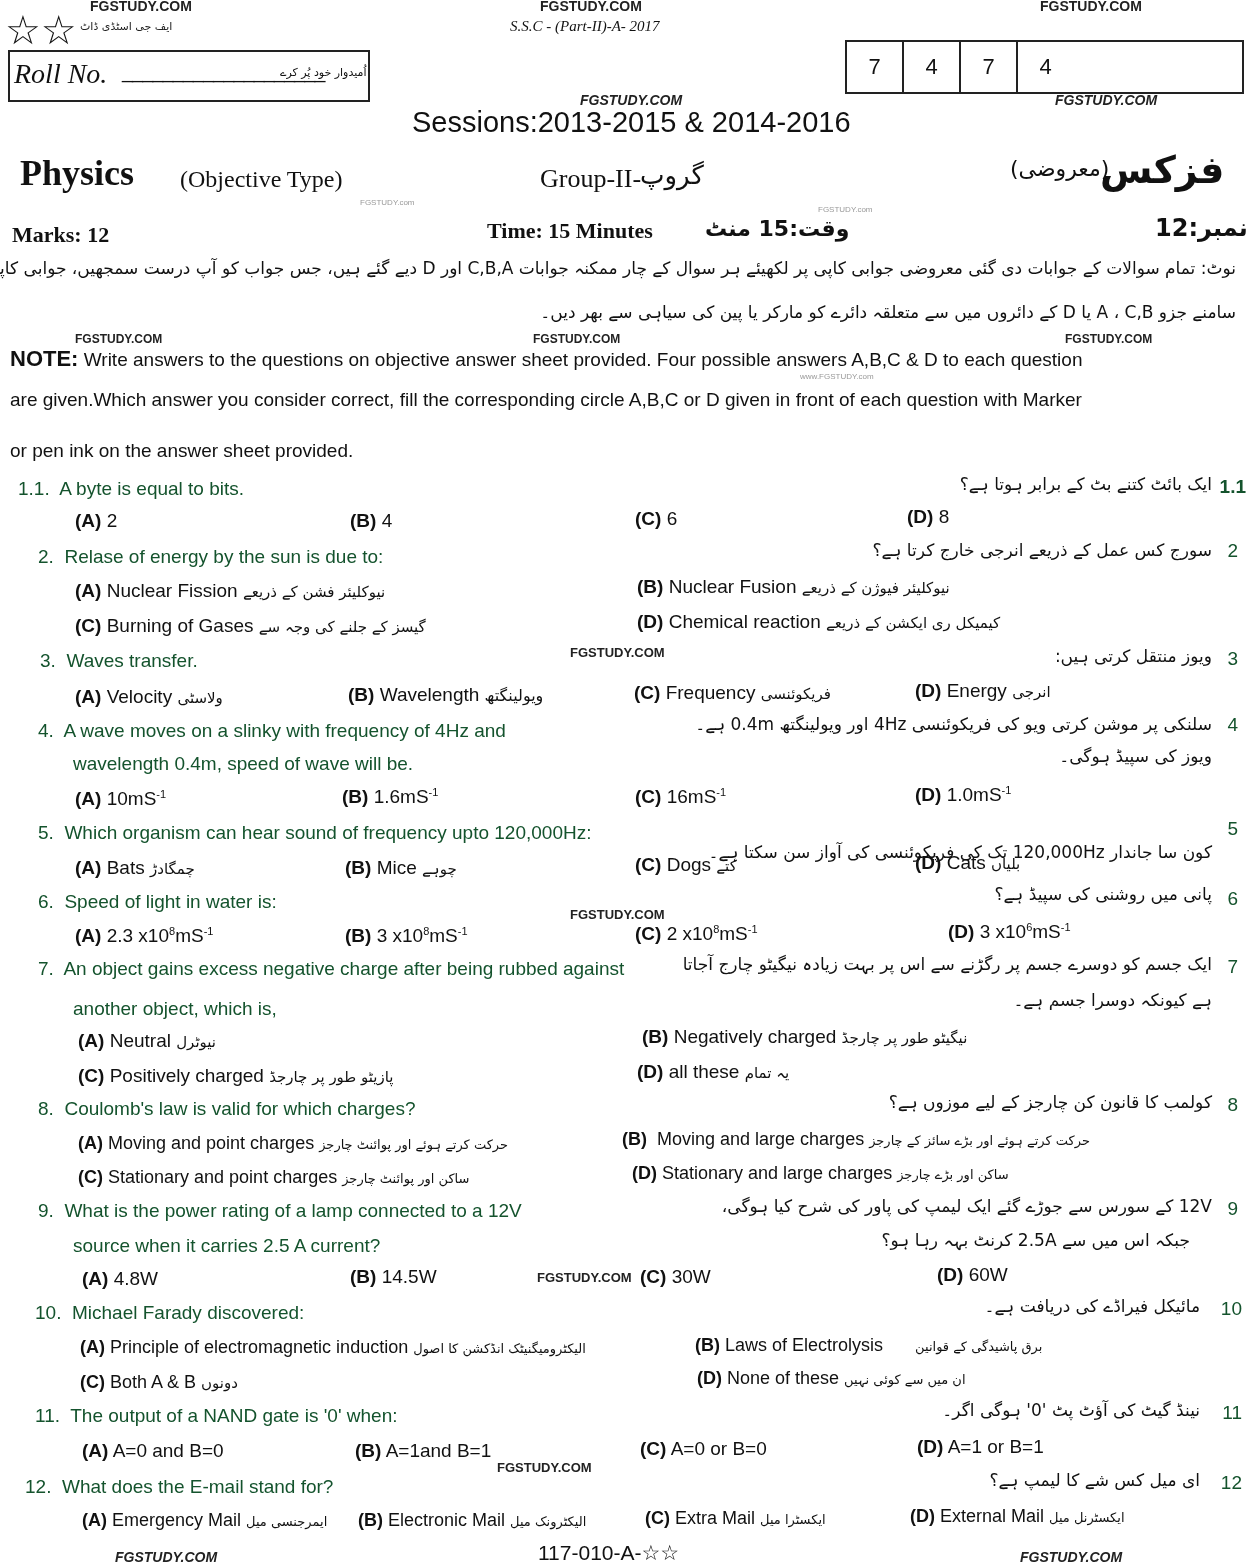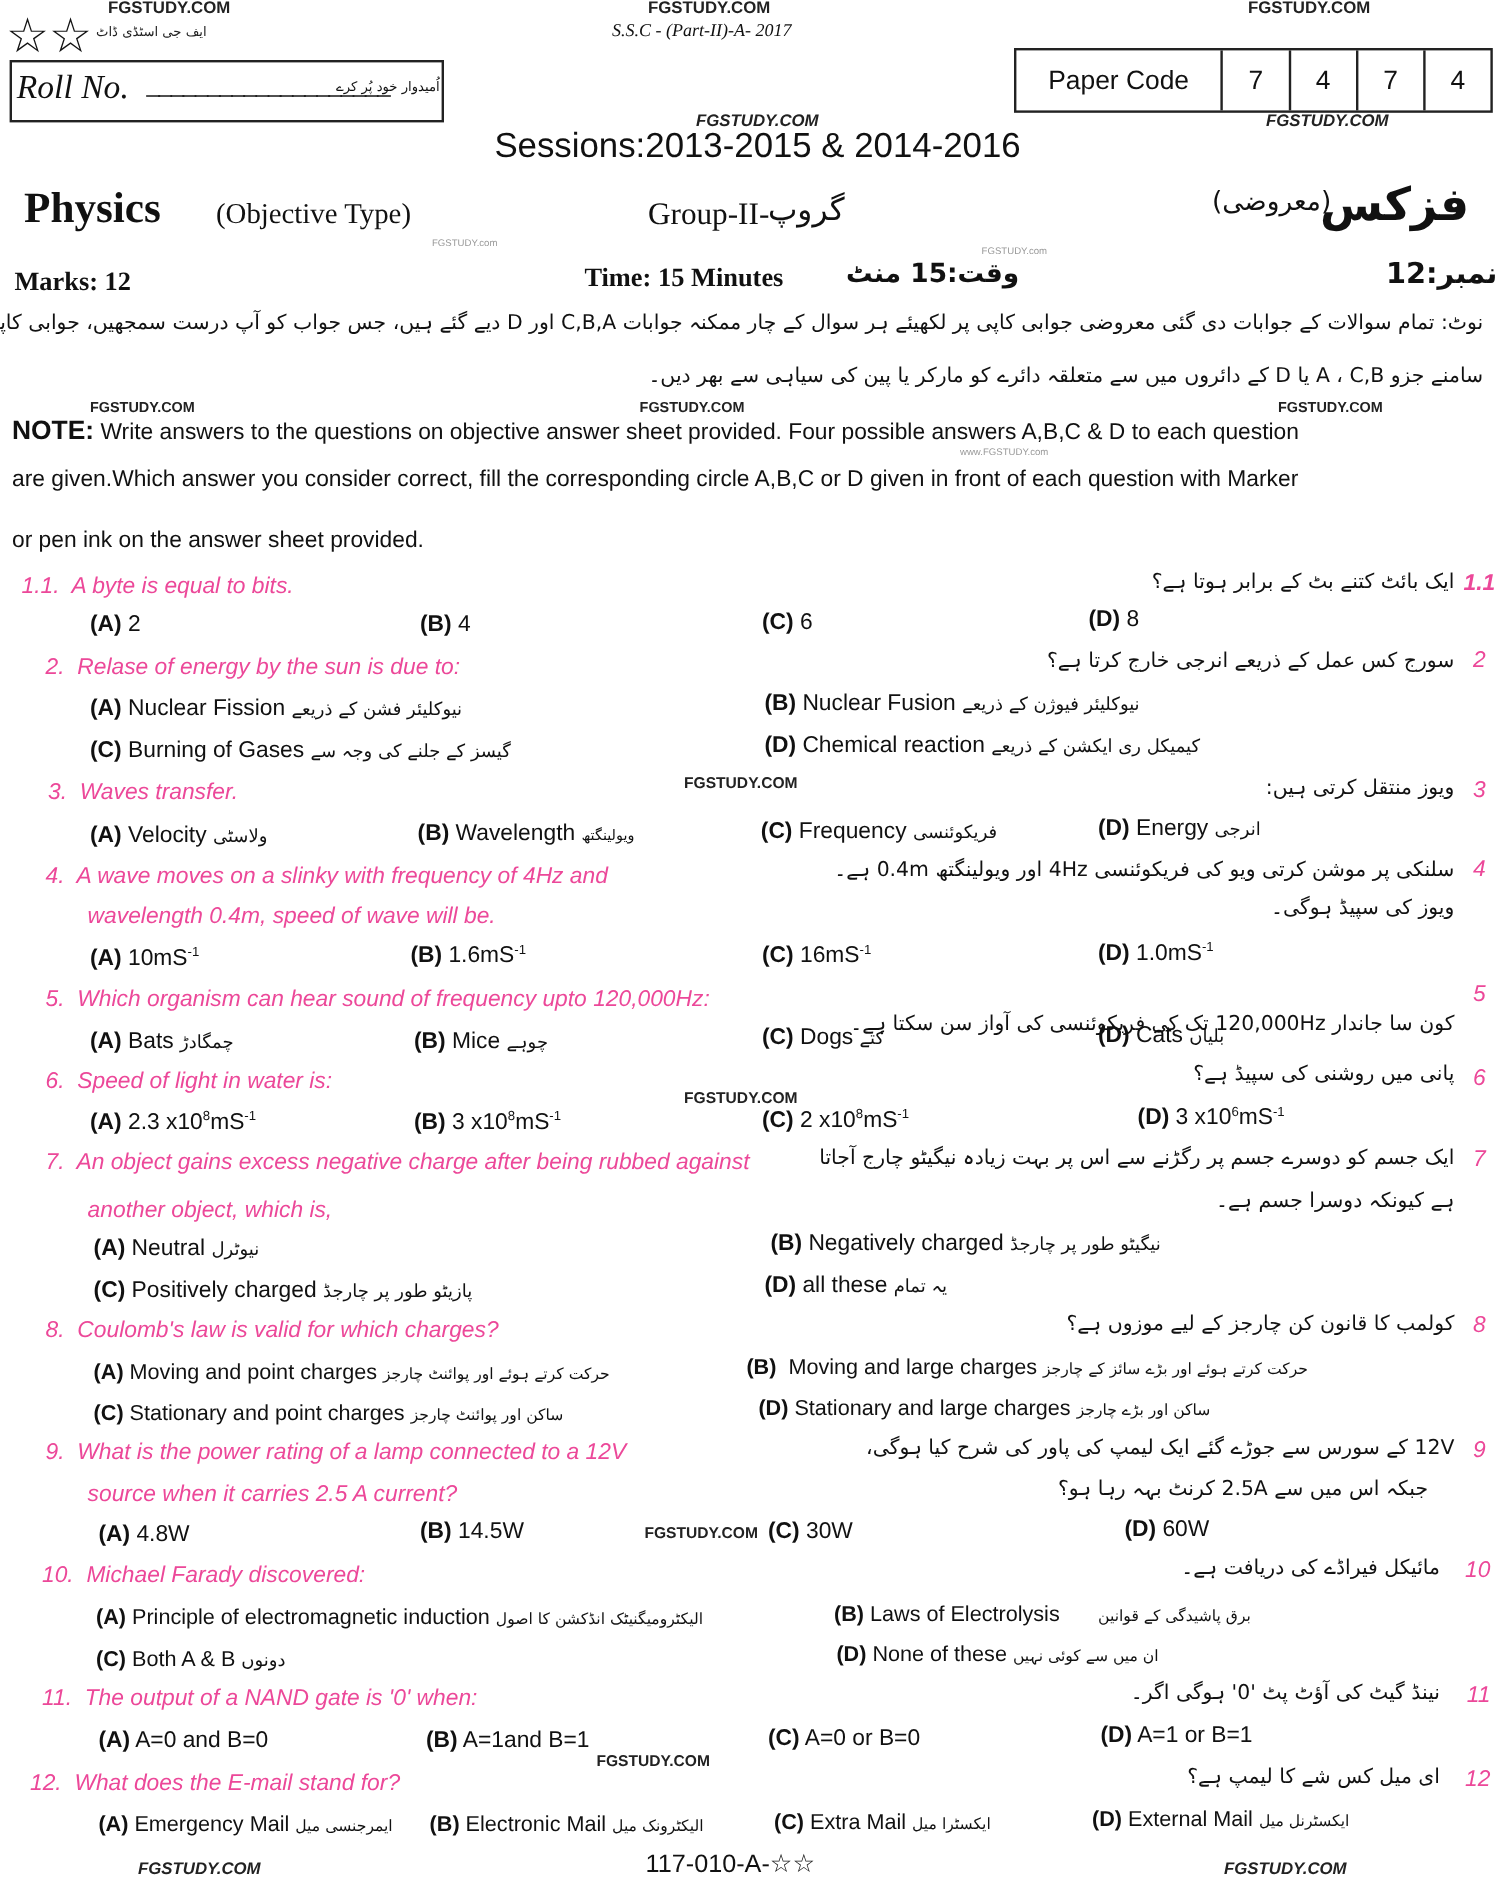--- a/index.html
+++ b/index.html
@@ -4,21 +4,21 @@
 <style>
   html,body{margin:0;padding:0;background:#fff;}
   body{width:1250px;height:1565px;position:relative;overflow:hidden;color:#111;font-family:"Liberation Sans",sans-serif;}
   .abs{position:absolute;white-space:nowrap;}
   .wm{font-family:"Liberation Sans",sans-serif;font-weight:bold;font-size:14px;color:#222;}
   .wm-i{font-style:italic;}
   .wm-small{font-size:8px;color:#999;font-weight:normal;}
   .serif{font-family:"Liberation Serif",serif;}
   .ur{direction:rtl;font-family:"DejaVu Sans",sans-serif;font-size:17px;color:#111;}
   .ur-s{direction:rtl;font-family:"DejaVu Sans",sans-serif;font-size:9px;color:#222;}
-  .en{font-family:"Liberation Sans",sans-serif;font-size:19px;color:#ec4899;font-style:italic;}
+  .en{font-family:"Liberation Sans",sans-serif;font-size:19px;color:#14532d;}
   .opt{font-family:"Liberation Sans",sans-serif;font-size:19px;}
   .opt b{font-weight:bold;}
   .star{font-size:40px;line-height:40px;color:#111;}
   .roll-box{position:absolute;left:8px;top:50px;width:358px;height:48px;border:2px solid #222;}
   .code-box{position:absolute;left:845px;top:40px;width:395px;height:50px;border:2px solid #222;display:flex;}
   .code-box > div{border-left:2px solid #222;display:flex;align-items:center;justify-content:center;font-size:22px;}
   .code-box > div:first-child{border-left:none;width:173px;}
   .code-box > div.c{width:55px;}
   sup{font-size:11px;vertical-align:super;line-height:0;}
 </style>
@@ -34,21 +34,20 @@
 
 <div class="abs serif" style="left:510px;top:18px;font-size:15px;font-style:italic;">S.S.C - (Part-II)-A- 2017</div>
 
 <div class="roll-box">
   <span class="abs serif" style="left:4px;top:6px;font-size:28px;font-style:italic;">Roll No.</span>
   <span class="abs" style="left:112px;top:8px;font-size:20px;letter-spacing:-1px;">____________________</span>
   <span class="abs ur" style="left:270px;top:14px;font-size:11px;">اُمیدوار خود پُر کرے</span>
 </div>
 
 <div class="code-box">
-  <div>Paper Code</div>
   <div class="c">7</div>
   <div class="c">4</div>
   <div class="c">7</div>
   <div class="c">4</div>
 </div>
 
 <div class="abs wm wm-i" style="left:580px;top:92px;">FGSTUDY.COM</div>
 <div class="abs wm wm-i" style="left:1055px;top:92px;">FGSTUDY.COM</div>
 
 <div class="abs" style="left:412px;top:106px;font-size:29px;">Sessions:2013-2015 &amp; 2014-2016</div>
@@ -98,21 +97,21 @@
 <div class="abs opt" style="left:75px;top:580px;"><b>(A)</b> <span>Nuclear Fission</span> <span class="ur" style="font-size:15px;">نیوکلیئر فشن کے ذریعے</span></div>
 <div class="abs opt" style="left:637px;top:576px;"><b>(B)</b> <span>Nuclear Fusion</span> <span class="ur" style="font-size:15px;">نیوکلیئر فیوژن کے ذریعے</span></div>
 <div class="abs opt" style="left:75px;top:615px;"><b>(C)</b> <span>Burning of Gases</span> <span class="ur" style="font-size:15px;">گیسز کے جلنے کی وجہ سے</span></div>
 <div class="abs opt" style="left:637px;top:611px;"><b>(D)</b> <span>Chemical reaction</span> <span class="ur" style="font-size:15px;">کیمیکل ری ایکشن کے ذریعے</span></div>
 
 <div class="abs wm" style="left:570px;top:645px;font-size:13px;">FGSTUDY.COM</div>
 <div class="abs en" style="left:40px;top:650px;"><span>3.</span>&nbsp; <span>Waves transfer.</span></div>
 <div class="abs ur" style="right:38px;top:646px;">ویوز منتقل کرتی ہیں:</div>
 <div class="abs en" style="right:12px;top:648px;">3</div>
 <div class="abs opt" style="left:75px;top:686px;"><b>(A)</b> <span>Velocity</span> <span class="ur" style="font-size:15px;">ولاسٹی</span></div>
-<div class="abs opt" style="left:348px;top:684px;"><b>(B)</b> <span>Wavelength</span> <span class="ur" style="font-size:12px;">ویولینگتھ</span></div>
+<div class="abs opt" style="left:348px;top:684px;"><b>(B)</b> <span>Wavelength</span> <span class="ur" style="font-size:16px;">ویولینگتھ</span></div>
 <div class="abs opt" style="left:634px;top:682px;"><b>(C)</b> <span>Frequency</span> <span class="ur" style="font-size:15px;">فریکوئنسی</span></div>
 <div class="abs opt" style="left:915px;top:680px;"><b>(D)</b> <span>Energy</span> <span class="ur" style="font-size:15px;">انرجی</span></div>
 
 <div class="abs en" style="left:38px;top:720px;"><span>4.</span>&nbsp; <span>A wave moves on a slinky with frequency of 4Hz and</span></div>
 <div class="abs en" style="left:73px;top:753px;">wavelength 0.4m, speed of wave will be.</div>
 <div class="abs ur" style="right:38px;top:714px;">سلنکی پر موشن کرتی ویو کی فریکوئنسی 4Hz اور ویولینگتھ 0.4m ہے۔</div>
 <div class="abs ur" style="right:38px;top:746px;">ویوز کی سپیڈ ہوگی۔</div>
 <div class="abs en" style="right:12px;top:714px;">4</div>
 <div class="abs opt" style="left:75px;top:788px;"><b>(A)</b> <span>10mS</span><sup>-1</sup></div>
 <div class="abs opt" style="left:342px;top:786px;"><b>(B)</b> <span>1.6mS</span><sup>-1</sup></div>

